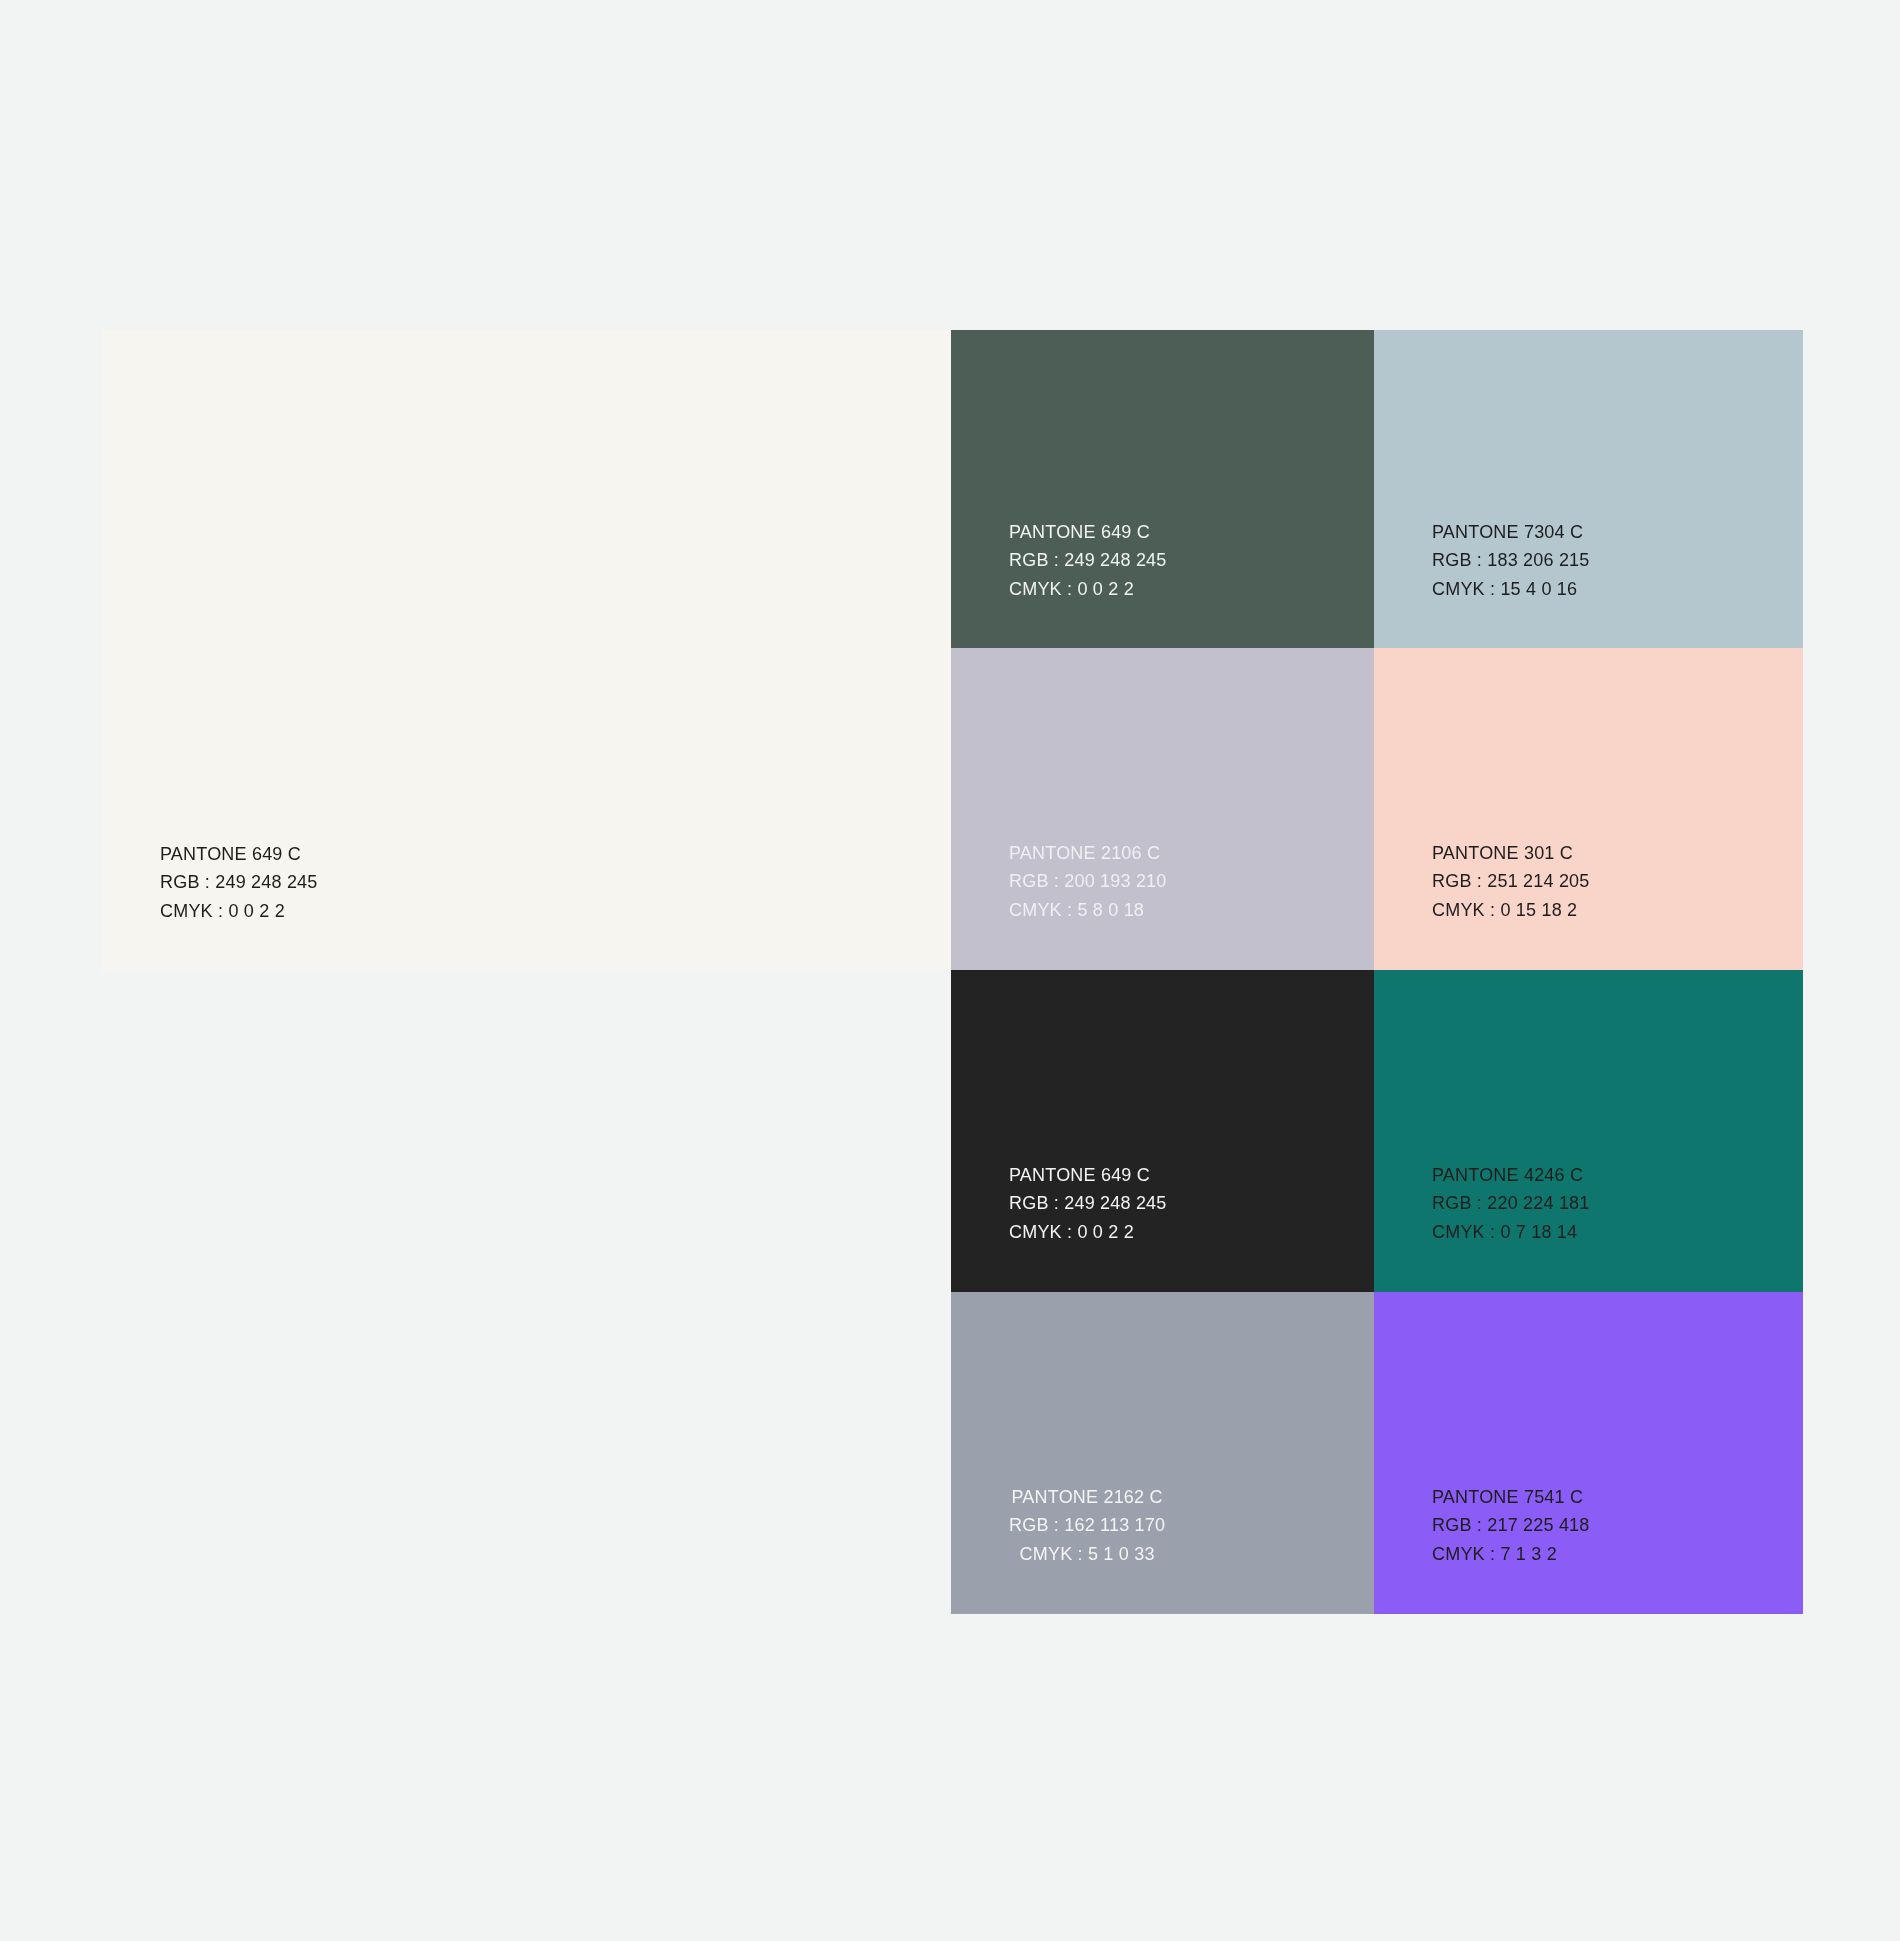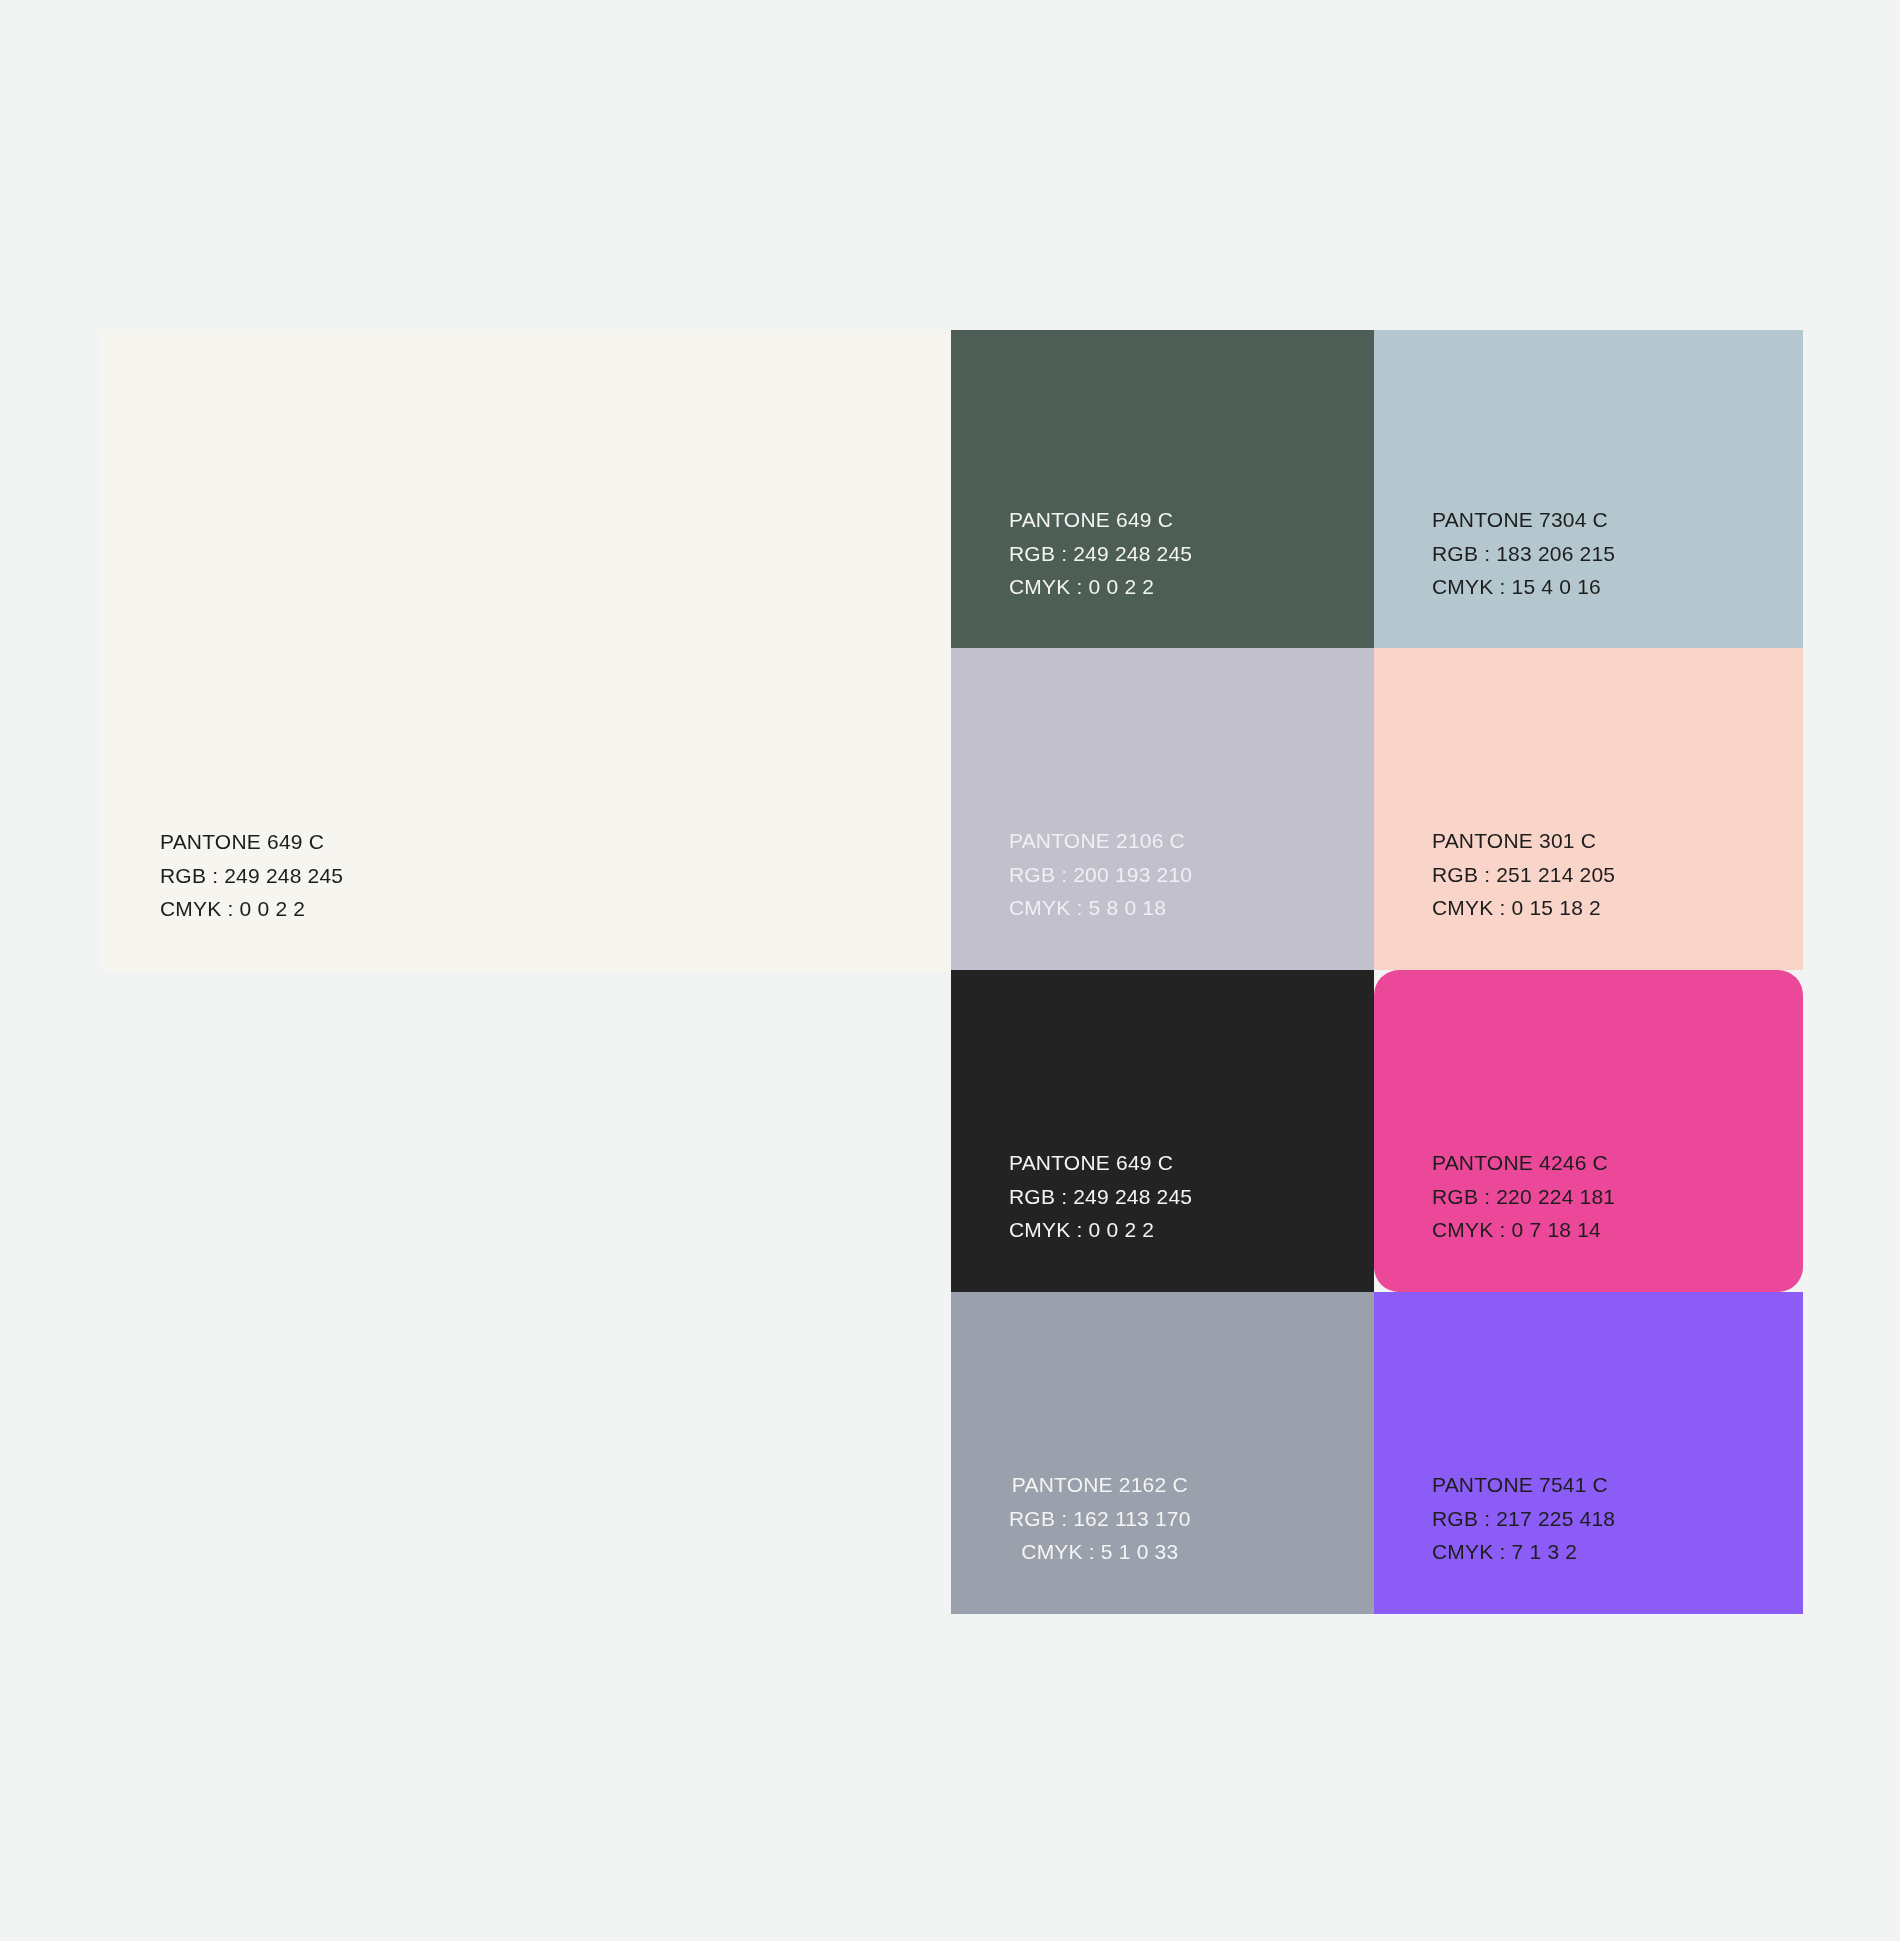--- a/index.html
+++ b/index.html
@@ -24,21 +24,21 @@
     position: absolute;
     box-sizing: border-box;
     overflow: hidden;
   }
 
   .swatch-caption {
     position: absolute;
     left: 58px;
     bottom: 46px;
     line-height: 1.58;
-    font-size: 21px;
+    font-size: 18px;
     letter-spacing: 0.2px;
     white-space: nowrap;
   }
 
   .swatch-caption .line {
     display: block;
   }
 
   
   .ink-dark  .swatch-caption { color: #1d1d1d; }
@@ -147,21 +147,21 @@
 
 
   <div class="swatch ink-light" id="swatch-charcoal" style="background-color: rgb(35, 35, 35);">
     <div class="swatch-caption">
       <span class="line">PANTONE 649 C</span>
       <span class="line">RGB : 249 248 245</span>
       <span class="line">CMYK : 0 0 2 2</span>
     </div>
   </div>
 
-  <div class="swatch ink-dark" id="swatch-tan" style="background-color: #ec4899; border-radius: 25px;">
+  <div class="swatch ink-dark" id="swatch-tan" style="background-color: #0f766e;">
     <div class="swatch-caption">
       <span class="line">PANTONE 4246 C</span>
       <span class="line">RGB : 220 224 181</span>
       <span class="line">CMYK : 0 7 18 14</span>
     </div>
   </div>
 
   <div class="swatch ink-light" id="swatch-gray" style="background-color: rgb(154, 160, 172);">
     <div class="swatch-caption">
       <span class="line">PANTONE 2162 C</span>

